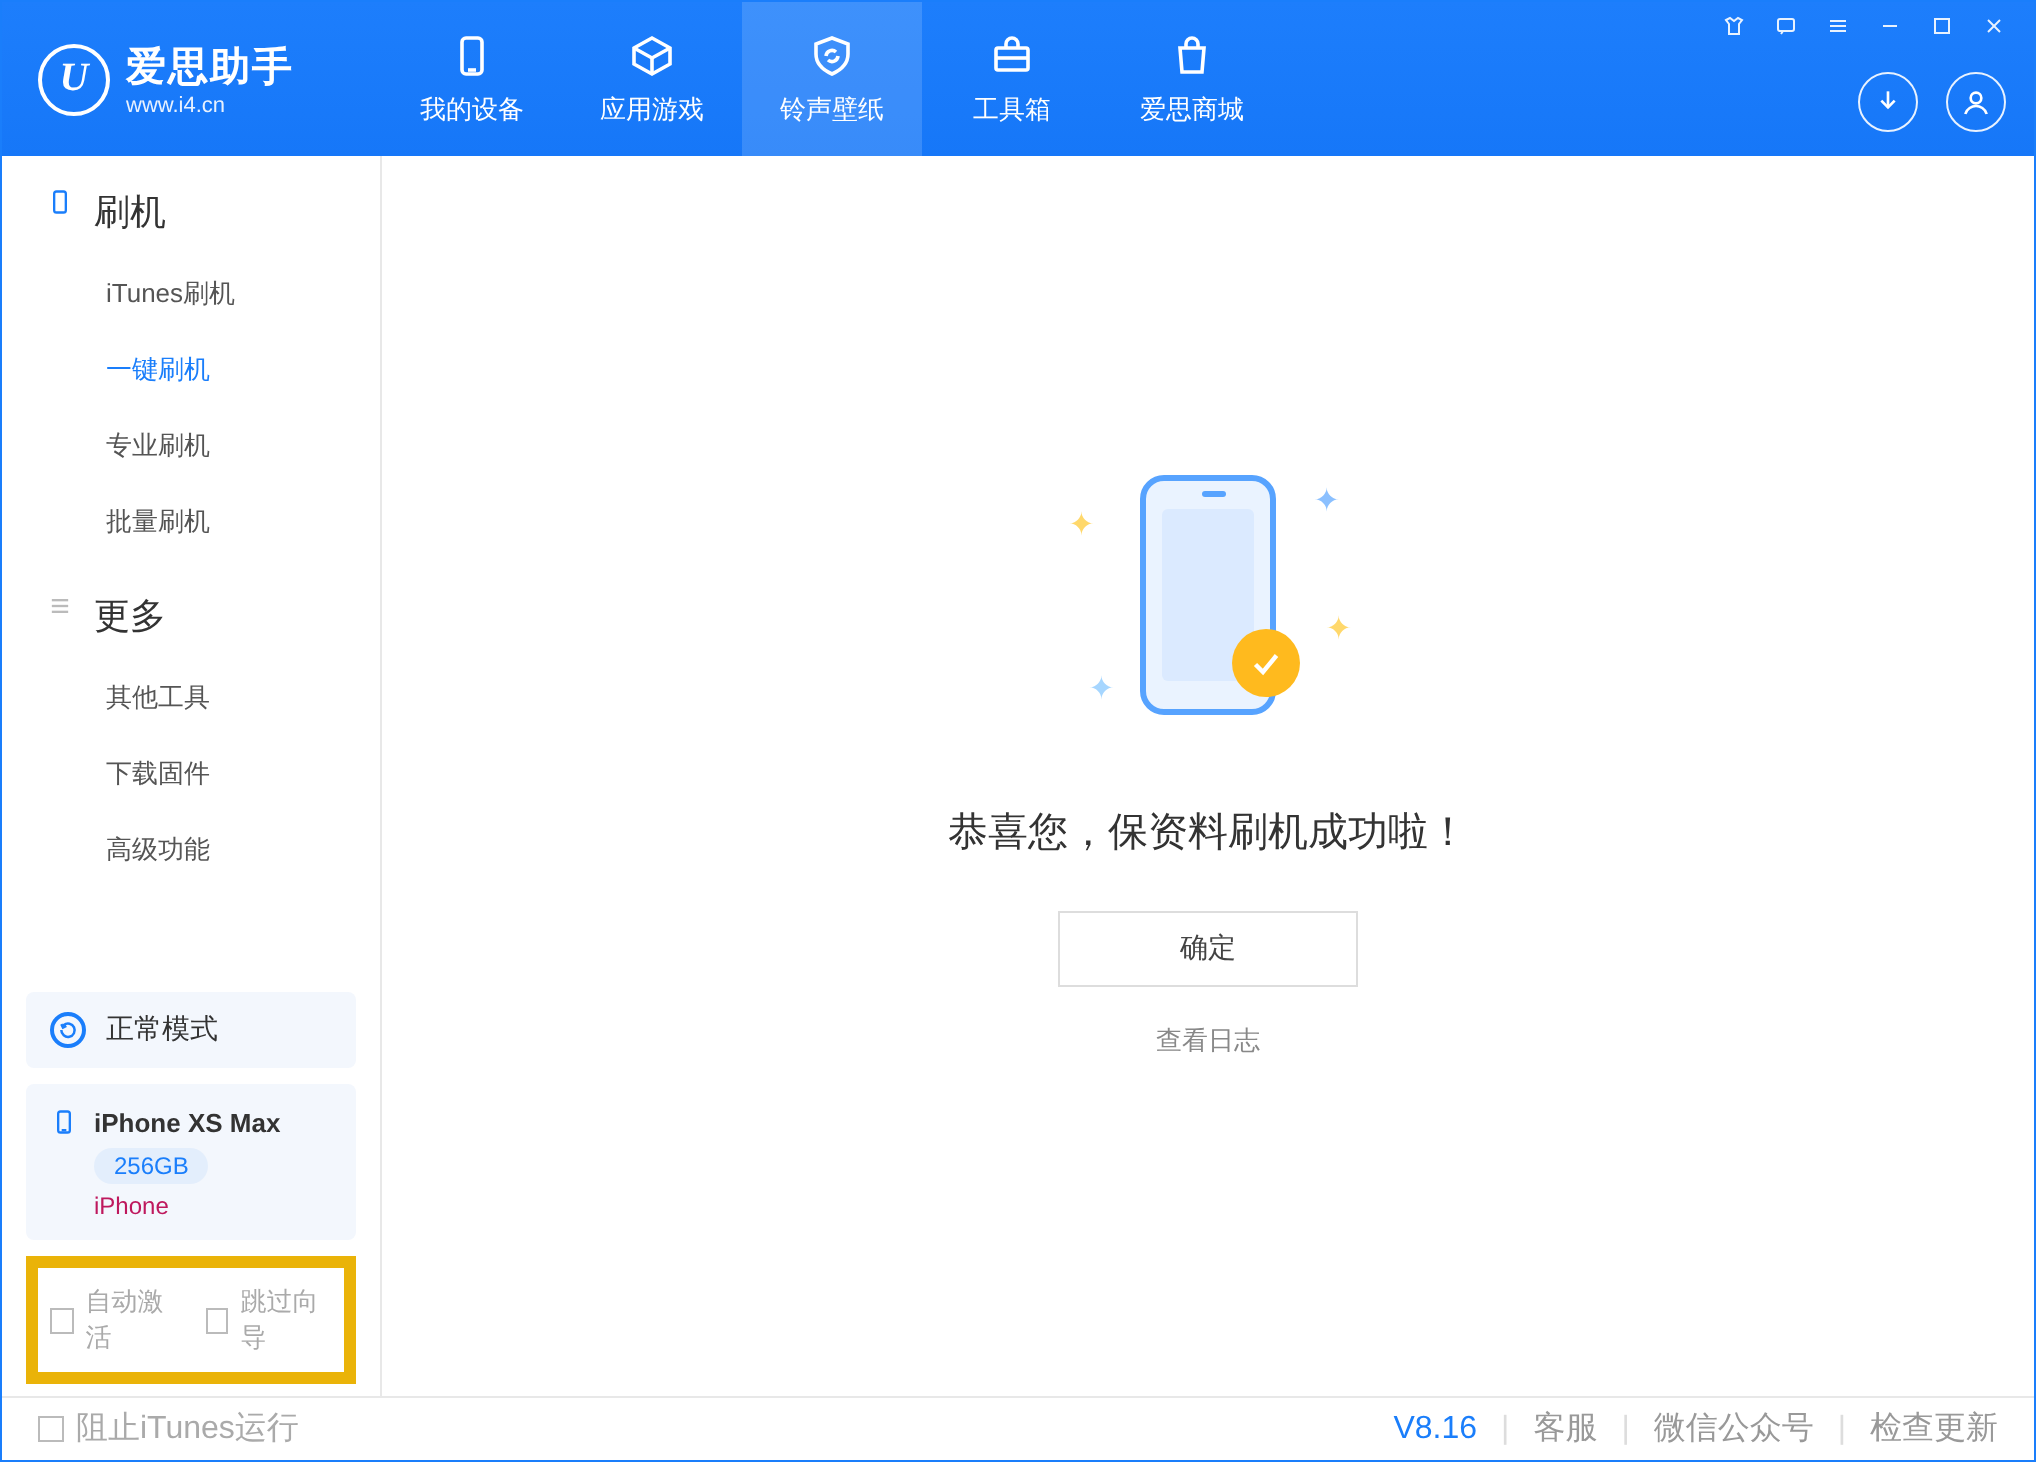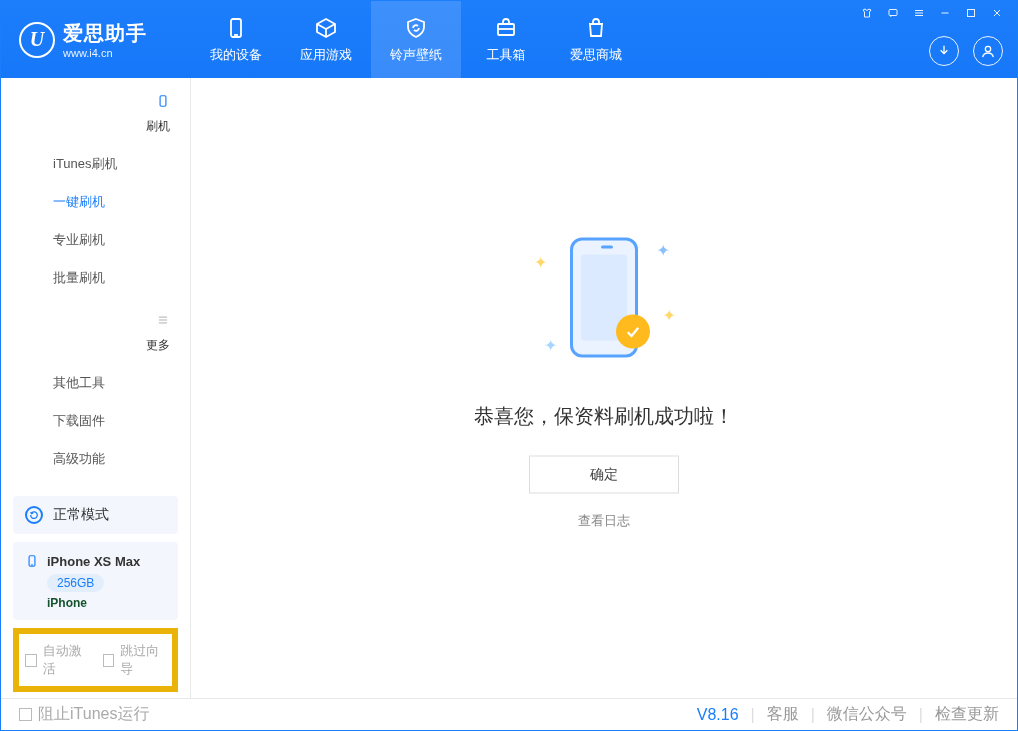--- a/index.html
+++ b/index.html
@@ -74,23 +74,23 @@
   .hcircle svg { width: 16px; height: 16px; }
   
   .body { flex: 1; display: flex; min-height: 0; }
   .sidebar {
     width: 190px;
     border-right: 1px solid #e8e8e8;
     display: flex; flex-direction: column;
     position: relative;
   }
   .side-section-head {
-    display: flex; align-items: flex-end; gap: 10px;
+    display: flex; align-items: flex-start; gap: 10px;
     padding: 16px 20px 10px 22px;
-    color: #333; font-size: 12px; font-weight: 500; flex-direction: column;
+    color: #333; font-size: 18px; font-weight: 500;
   }
   .side-section-head svg { width: 14px; height: 14px; }
   .side-item {
     padding: 10px 10px 10px 52px;
     color: #555; font-size: 13px; cursor: pointer;
   }
   .side-item.active { color: #1a7efb; }
   .sidebar-bottom {
     position: absolute; bottom: 0; left: 0; right: 0;
     padding: 12px 12px 0 12px;
@@ -107,21 +107,21 @@
     display:flex; align-items:center; justify-content:center;
   }
   .status-icon svg { width:10px; height:10px; }
   .device-card { display:flex; flex-direction:column; gap:4px; }
   .device-row { display:flex; align-items:center; gap:8px; font-weight:600; color:#333;}
   .device-row svg { width:14px; height:18px; }
   .storage-badge {
     align-self:flex-start; background:#e3eefc; color:#1a7efb;
     border-radius:10px; padding:2px 10px; font-size:12px; margin-left:22px;
   }
-  .device-type { color:#14532d; font-size:12px; margin-left:22px;font-weight:bold; }
+  .device-type { color:#be185d; font-size:12px; margin-left:22px; }
   .options-box {
     border: 6px solid #eab308;
     padding: 8px 6px;
     display:flex; gap:14px; align-items:center;
     color:#aaa; font-size:13px; margin-top:4px; margin-bottom:6px;
   }
   .chk { display:flex; align-items:center; gap:6px; }
   .chk-box { width:13px; height:13px; border:1px solid #bbb; background:#fff; }
   
   .main { flex:1; position:relative; background:#fff; }

